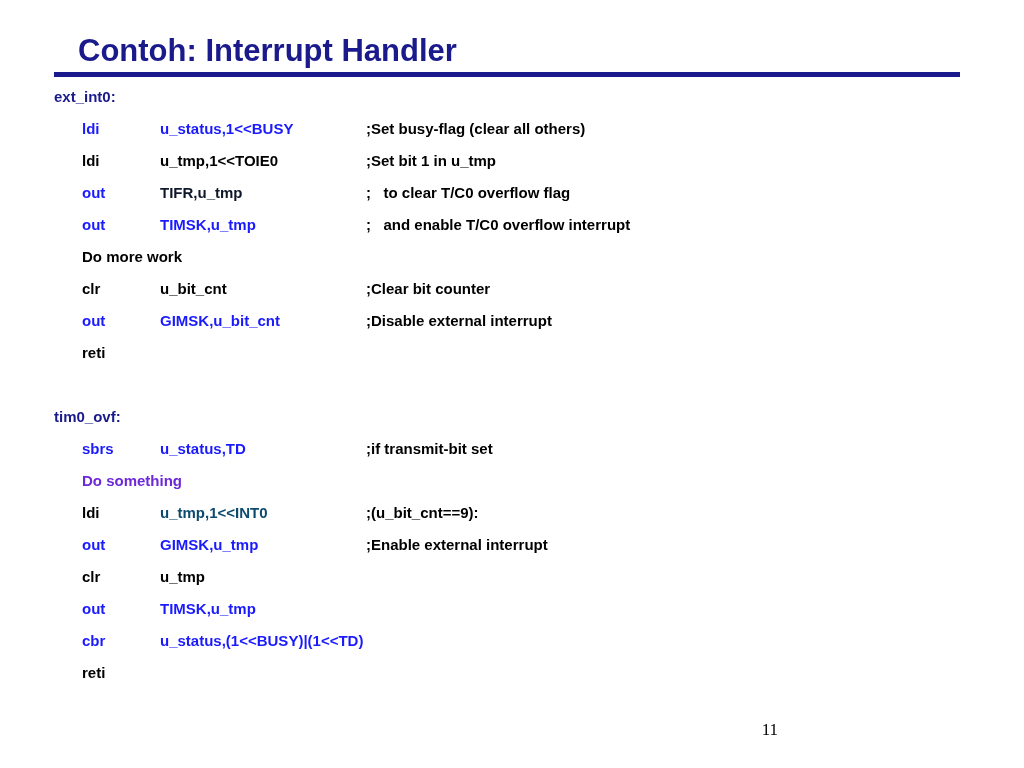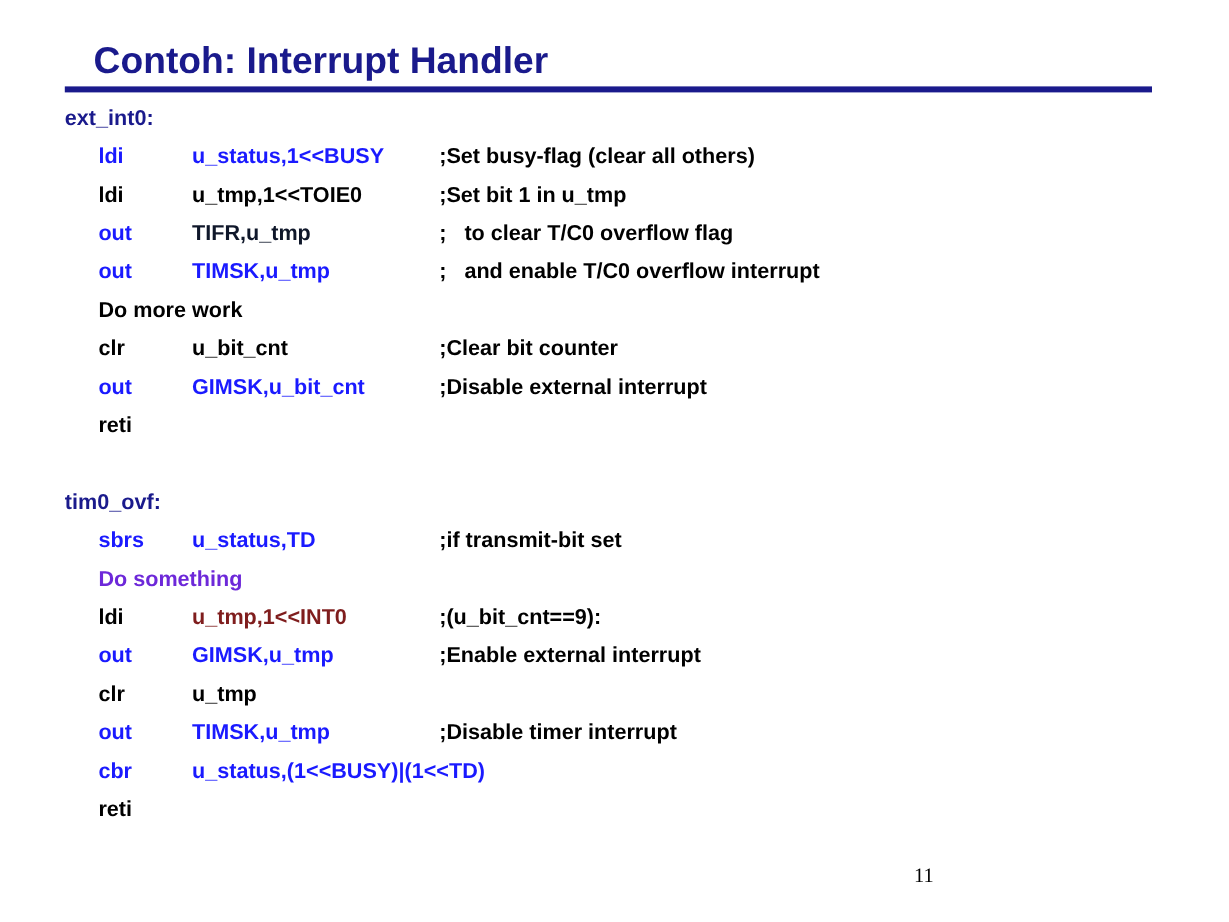--- a/index.html
+++ b/index.html
@@ -39,21 +39,21 @@
   }
   .body {
     position: absolute;
     left: 0;
     top: 88px;
     width: 1024px;
   }
   .line {
     position: relative;
     height: 32px;
-    font-size: 18px;
+    font-size: 15px;
     font-weight: bold;
     white-space: pre;
     color: #000000;
   }
   .line .seg {
     position: absolute;
     top: 0;
   }
   .label {
     left: 54px;
@@ -98,22 +98,22 @@
       <div class="line"><span class="seg mnem" style="color: rgb(26, 26, 255);">out</span><span class="seg oper" style="color: #0f172a;">TIFR,u_tmp</span><span class="seg cmt" style="color: rgb(0, 0, 0);">;   to clear T/C0 overflow flag</span></div>
       <div class="line"><span class="seg mnem" style="color: rgb(26, 26, 255);">out</span><span class="seg oper" style="color: rgb(26, 26, 255);">TIMSK,u_tmp</span><span class="seg cmt" style="color: rgb(0, 0, 0);">;   and enable T/C0 overflow interrupt</span></div>
       <div class="line"><span class="seg plain" style="color: rgb(0, 0, 0);">Do more work</span></div>
       <div class="line"><span class="seg mnem" style="color: rgb(0, 0, 0);">clr</span><span class="seg oper" style="color: rgb(0, 0, 0);">u_bit_cnt</span><span class="seg cmt" style="color: rgb(0, 0, 0);">;Clear bit counter</span></div>
       <div class="line"><span class="seg mnem" style="color: rgb(26, 26, 255);">out</span><span class="seg oper" style="color: rgb(26, 26, 255);">GIMSK,u_bit_cnt</span><span class="seg cmt" style="color: rgb(0, 0, 0);">;Disable external interrupt</span></div>
       <div class="line"><span class="seg mnem" style="color: rgb(0, 0, 0);">reti</span></div>
       <div class="spacer"></div>
       <div class="line"><span class="seg label">tim0_ovf:</span></div>
       <div class="line"><span class="seg mnem" style="color: rgb(26, 26, 255);">sbrs</span><span class="seg oper" style="color: rgb(26, 26, 255);">u_status,TD</span><span class="seg cmt" style="color: rgb(0, 0, 0);">;if transmit-bit set</span></div>
       <div class="line"><span class="seg plain" style="color: #6d28d9;">Do something</span></div>
-      <div class="line"><span class="seg mnem" style="color: rgb(0, 0, 0);">ldi</span><span class="seg oper" style="color: #7f1d1d; text-align: center;">u_tmp,1&lt;&lt;INT0</span><span class="seg cmt" style="color: rgb(0, 0, 0);">;(u_bit_cnt==9):</span></div>
+      <div class="line"><span class="seg mnem" style="color: rgb(0, 0, 0);">ldi</span><span class="seg oper" style="color: #0c4a6e; text-align: center;">u_tmp,1&lt;&lt;INT0</span><span class="seg cmt" style="color: rgb(0, 0, 0);">;(u_bit_cnt==9):</span></div>
       <div class="line"><span class="seg mnem" style="color: rgb(26, 26, 255);">out</span><span class="seg oper" style="color: rgb(26, 26, 255);">GIMSK,u_tmp</span><span class="seg cmt" style="color: rgb(0, 0, 0);">;Enable external interrupt</span></div>
       <div class="line"><span class="seg mnem" style="color: rgb(0, 0, 0);">clr</span><span class="seg oper" style="color: rgb(0, 0, 0);">u_tmp</span></div>
-      <div class="line"><span class="seg mnem" style="color: rgb(26, 26, 255);">out</span><span class="seg oper" style="color: rgb(26, 26, 255);">TIMSK,u_tmp</span><span class="seg cmt" style="color: rgb(0, 0, 0);">;Disable timer interrupt</span></div>
+      <div class="line"><span class="seg mnem" style="color: rgb(26, 26, 255);">out</span><span class="seg oper" style="color: rgb(26, 26, 255);">TIMSK,u_tmp</span></div>
       <div class="line"><span class="seg mnem" style="color: rgb(26, 26, 255);">cbr</span><span class="seg oper" style="color: rgb(26, 26, 255);">u_status,(1&lt;&lt;BUSY)|(1&lt;&lt;TD)</span></div>
       <div class="line"><span class="seg mnem" style="color: rgb(0, 0, 0);">reti</span></div>
     </div>
 
   <div class="page-number">11</div>
 </div>
 
 </body></html>

